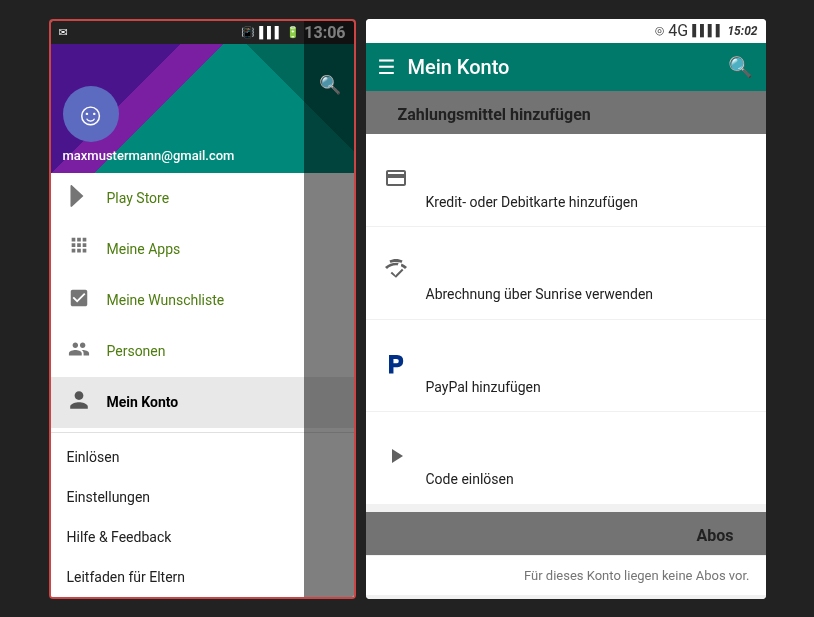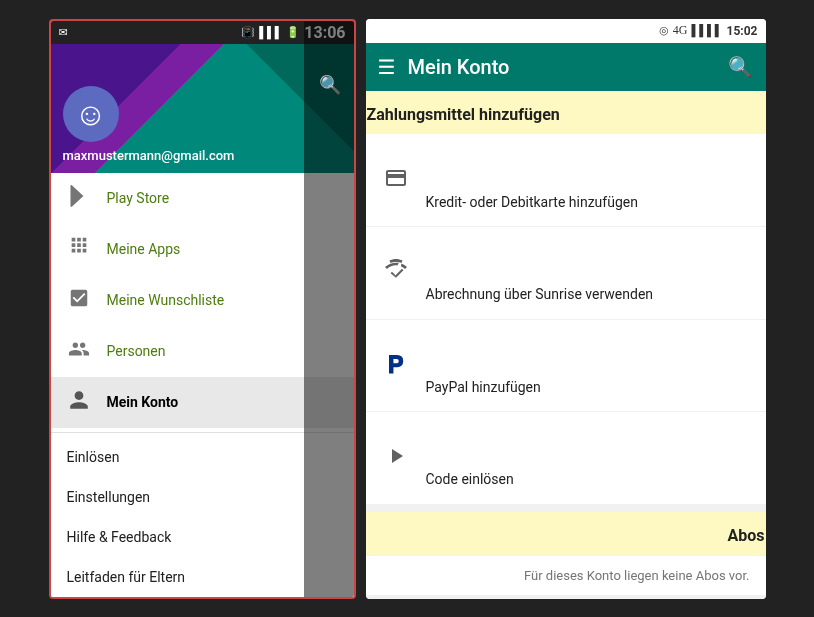--- a/index.html
+++ b/index.html
@@ -172,20 +172,21 @@
       align-items: center;
       justify-content: flex-end;
       padding: 0 8px;
       color: #333;
       font-size: 11px;
       gap: 4px;
     }
     .status-bar-right .time {
       font-size: 12px;
       font-weight: bold;
+      font-style: italic;
     }
 
     
     .right-toolbar {
       background: #00796b;
       height: 48px;
       display: flex;
       align-items: center;
       padding: 0 12px;
       gap: 12px;
@@ -208,22 +209,22 @@
     }
 
     
     .right-content {
       flex: 1;
       overflow-y: auto;
       background: #f1f1f1;
     }
 
     .section-header {
-      background: #fef9c3;
-      padding: 14px 1px 10px;
+      background: #737373;
+      padding: 14px 32px 10px;
       font-size: 16px;
       font-weight: bold;
       color: #212121;
       margin-bottom: 1px;
     }
 
     .section-card {
       background: #fff;
       margin-bottom: 8px;
     }
@@ -361,21 +362,21 @@
     </div>
   </div>
 
   <div class="left-overlay"></div>
 </div>
 
 <div class="right-panel">
 
   <div class="status-bar-right">
     <span style="font-size:11px;">◎</span>
-    <span style="font-size:12px;font-family:Liberation Serif, serif;">4G</span>
+    <span style="font-size:16px;">4G</span>
     <span style="font-size:11px;">▌▌▌▌</span>
     <span class="time">15:02</span>
   </div>
 
   <div class="right-toolbar">
     <span class="toolbar-menu-icon">☰</span>
     <span class="toolbar-title">Mein Konto</span>
     <span class="toolbar-search-icon">🔍</span>
   </div>
 

